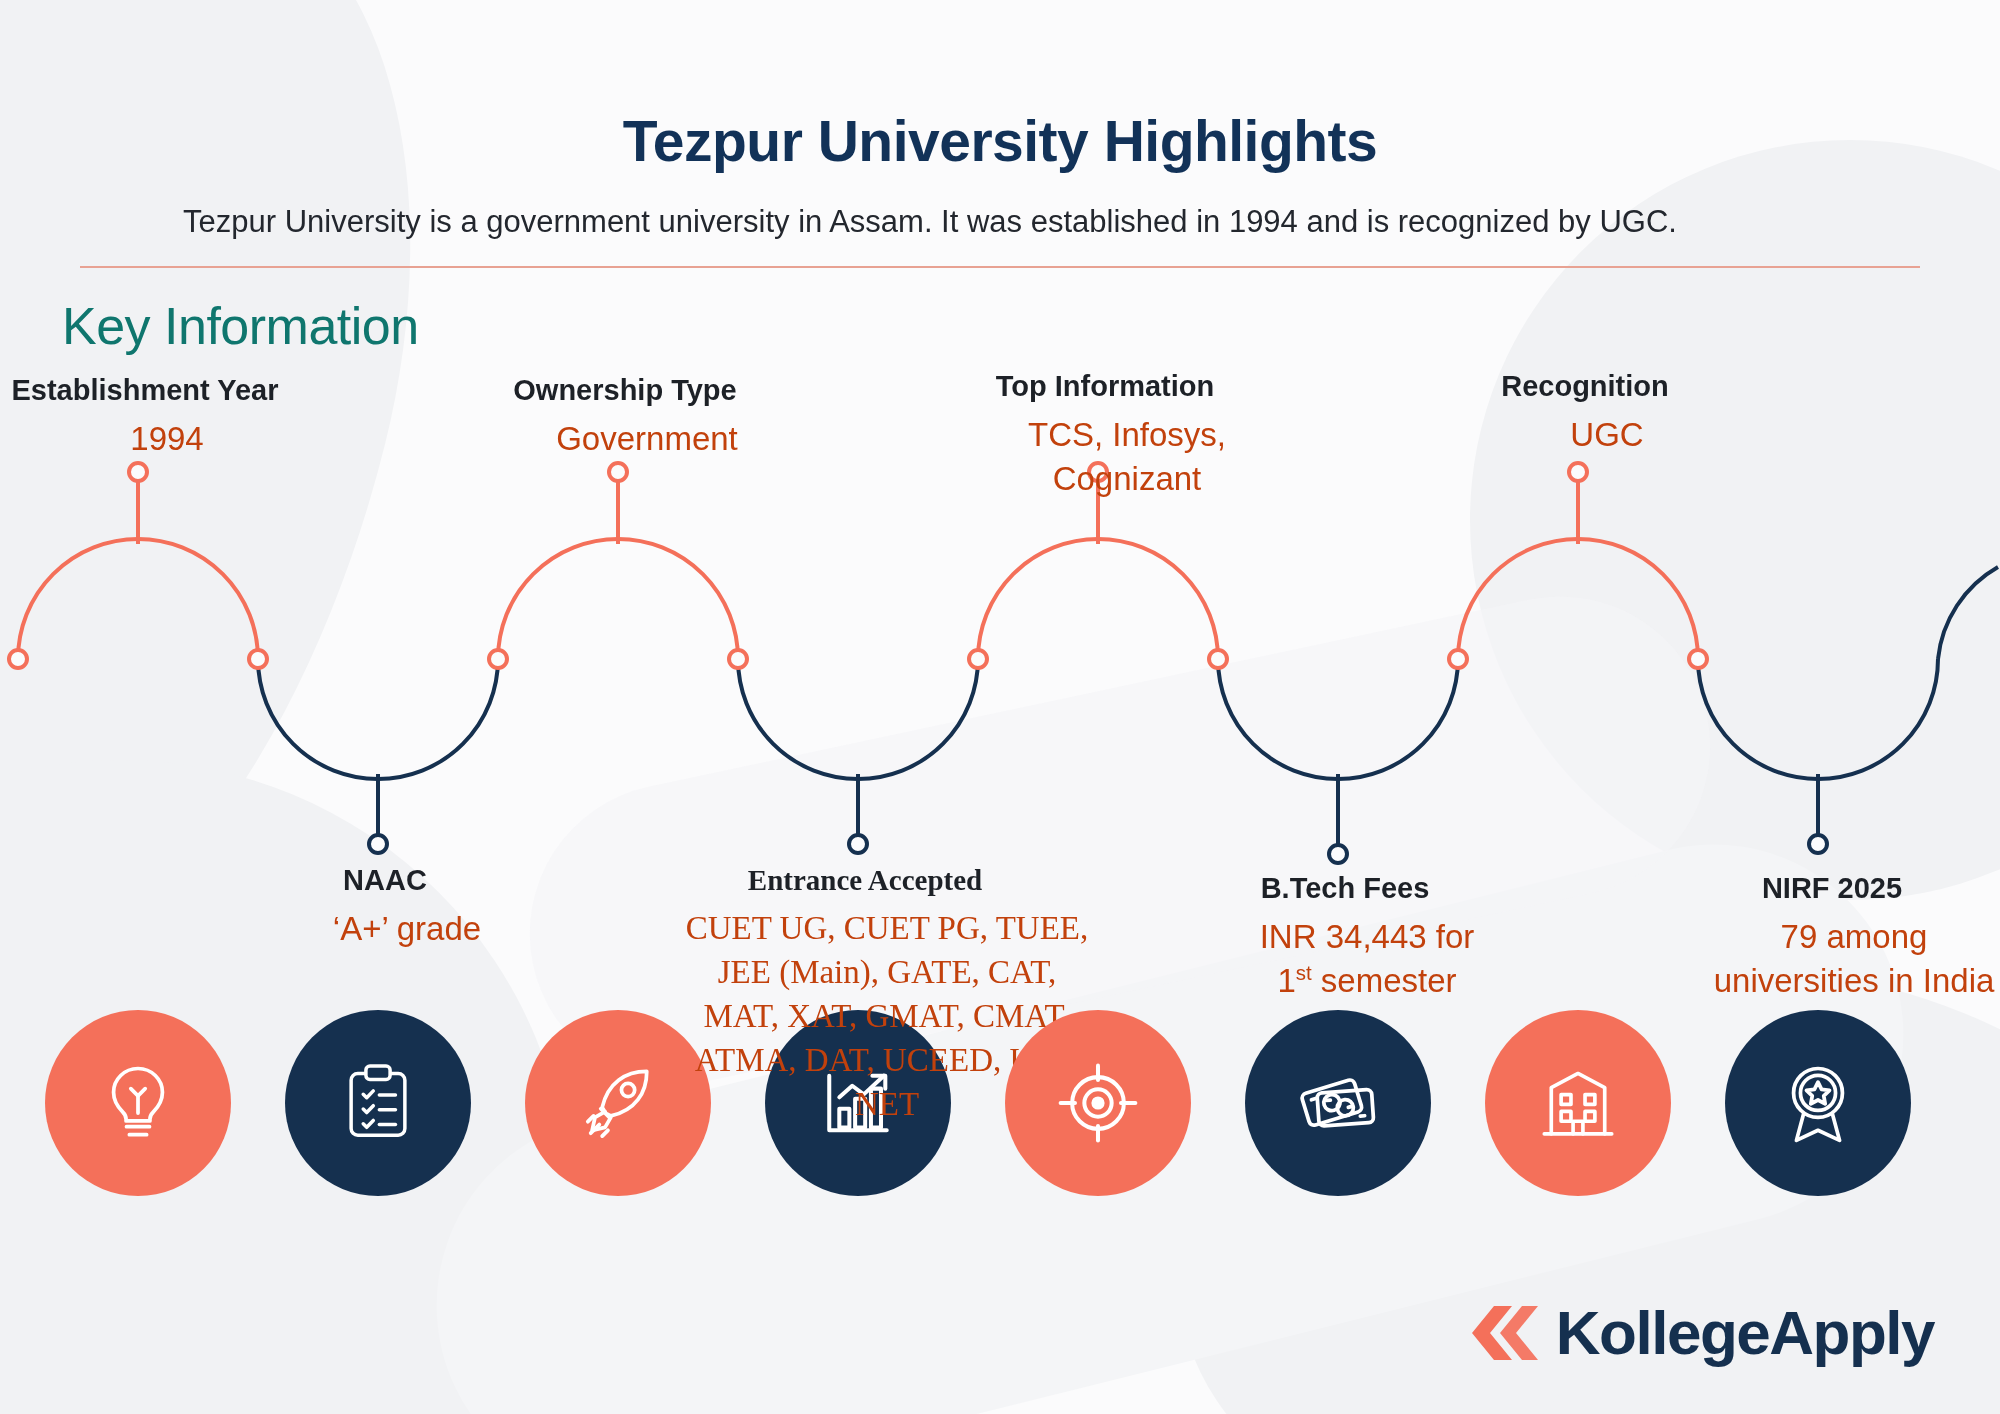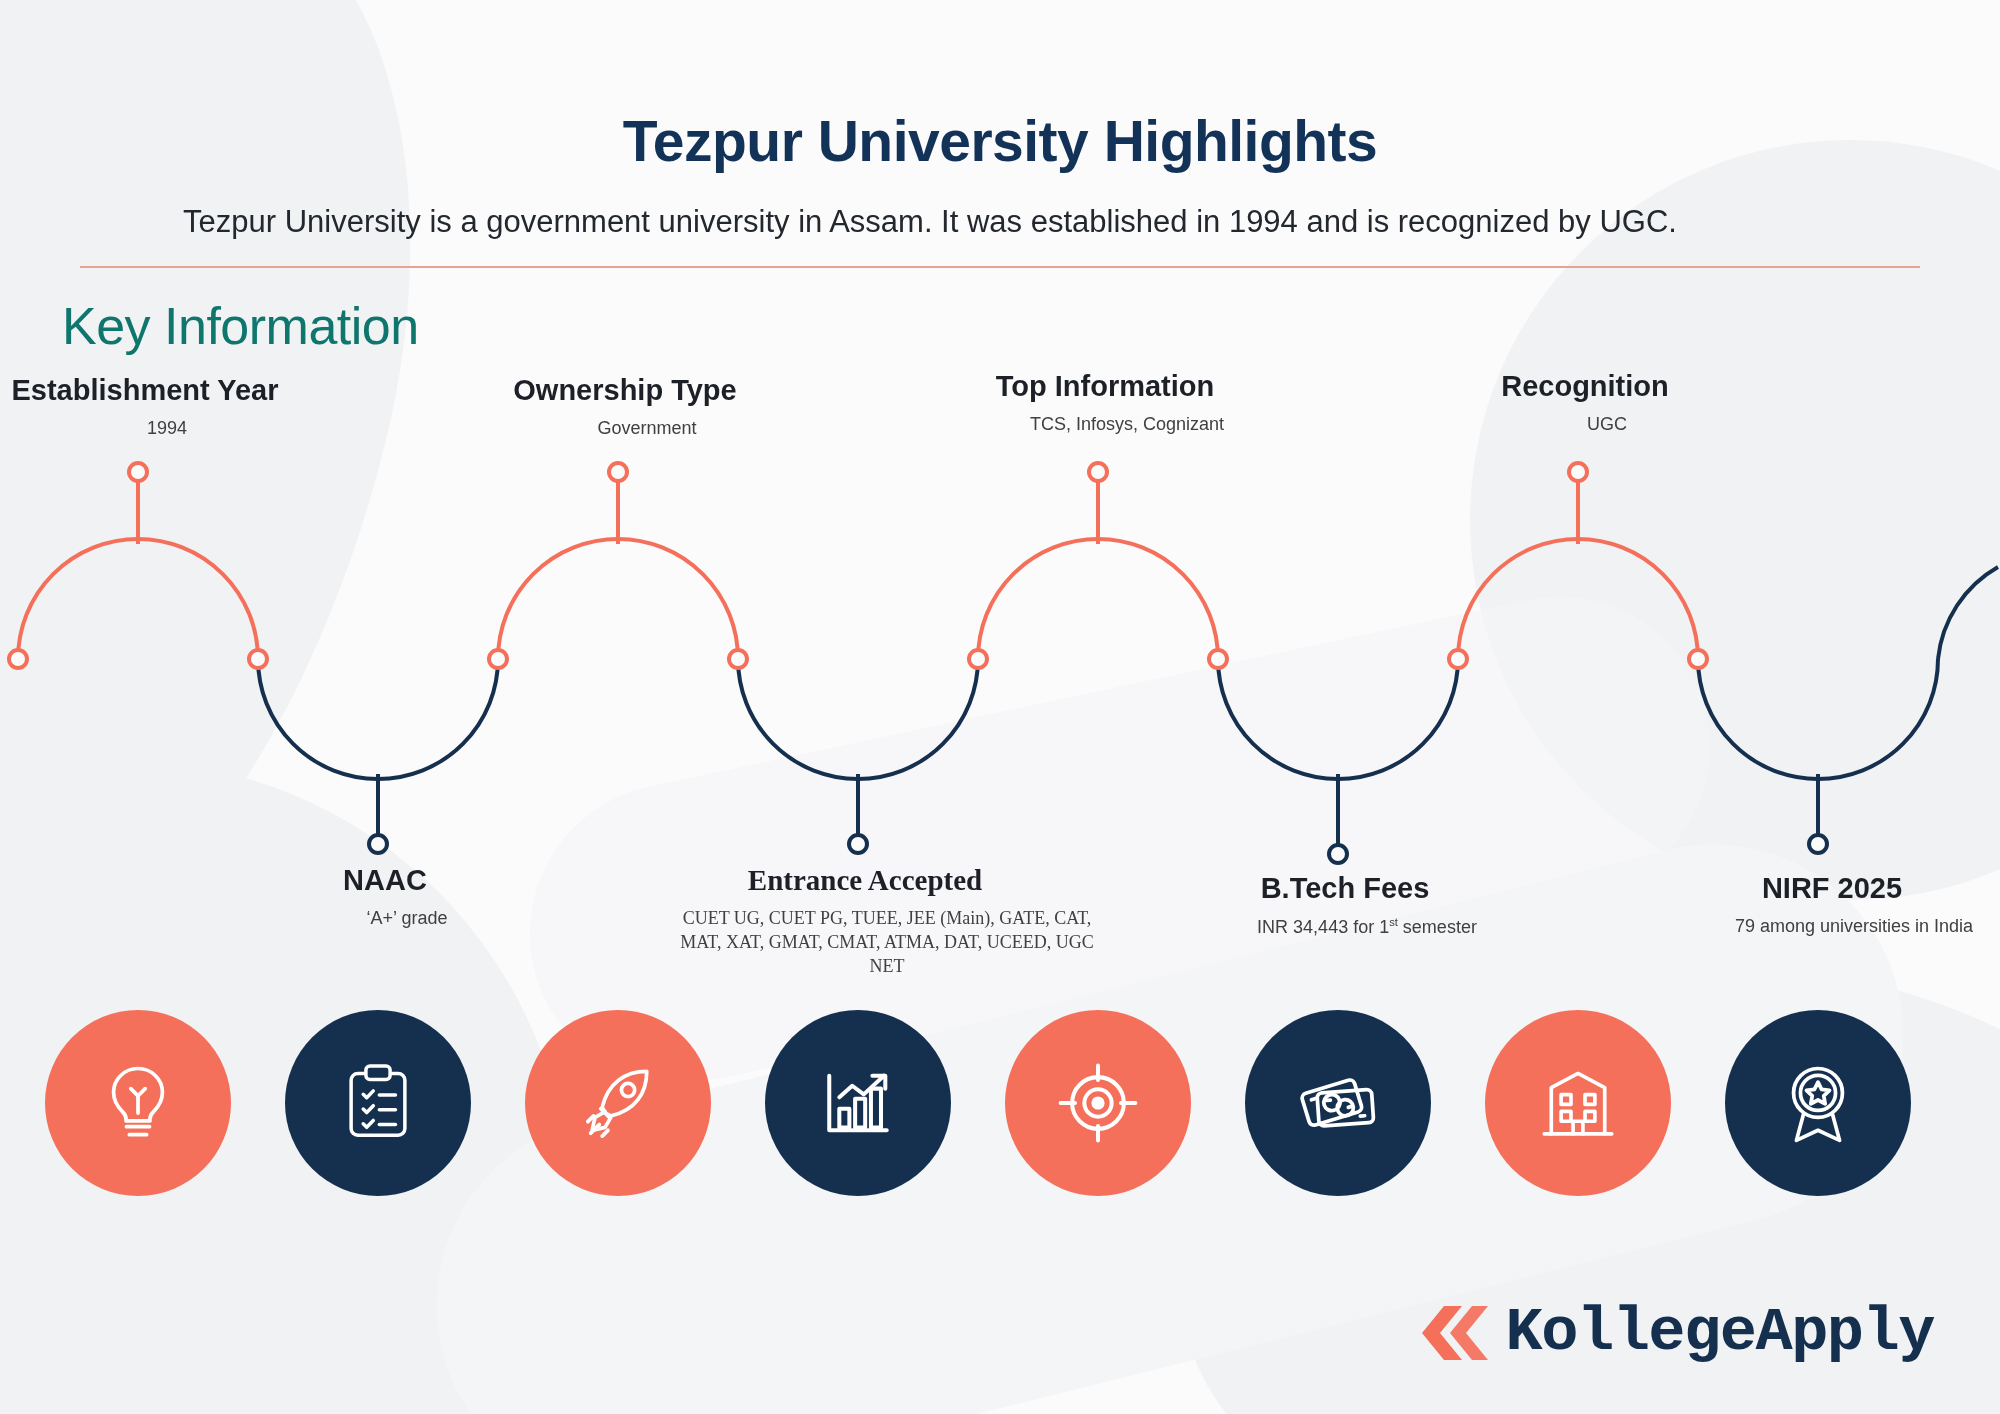--- a/index.html
+++ b/index.html
@@ -77,36 +77,35 @@
   }
   .cap .cap-title{
     font-size:29px;
     font-weight:bold;
     color:#1d2127;
     line-height:1.25;
     white-space:nowrap;
   }
   .cap .cap-value{
     margin-top:9px;
-    font-size:18px;
-    color:#404040;
+    font-size:33px;
+    color:#c2410c;
     line-height:1.33;
     padding-left:44px;
   }
   .cap.wide .cap-value{white-space:normal;}
 
   sup{font-size:0.62em;vertical-align:super;}
 
   
   .logo{
     position:absolute;
     right:66px;bottom:46px;
     display:flex;align-items:center;gap:16px;
     z-index:3;
-    font-family:Liberation Mono, monospace;
   }
   .logo-mark{width:76px;height:66px;}
   .logo-text{
     font-size:62px;
     font-weight:bold;
     color:#15304f;
     letter-spacing:-1.5px;
   }
 </style>
 </head>

